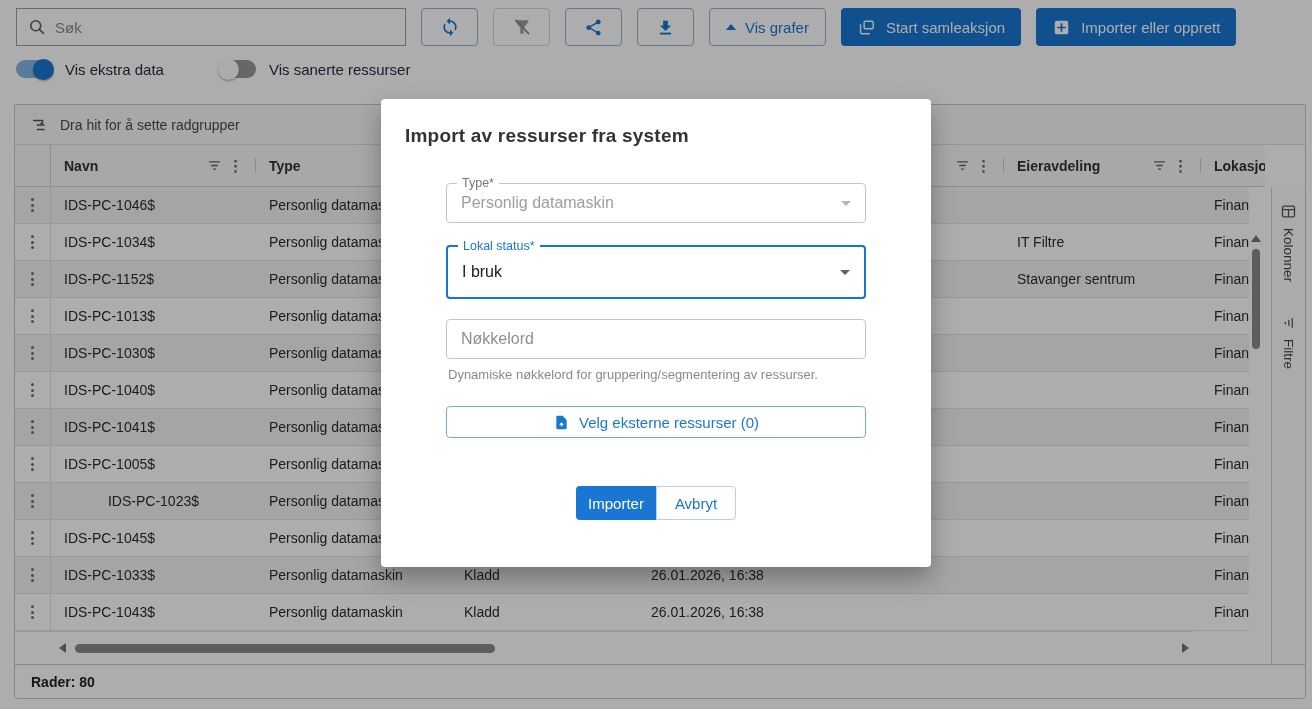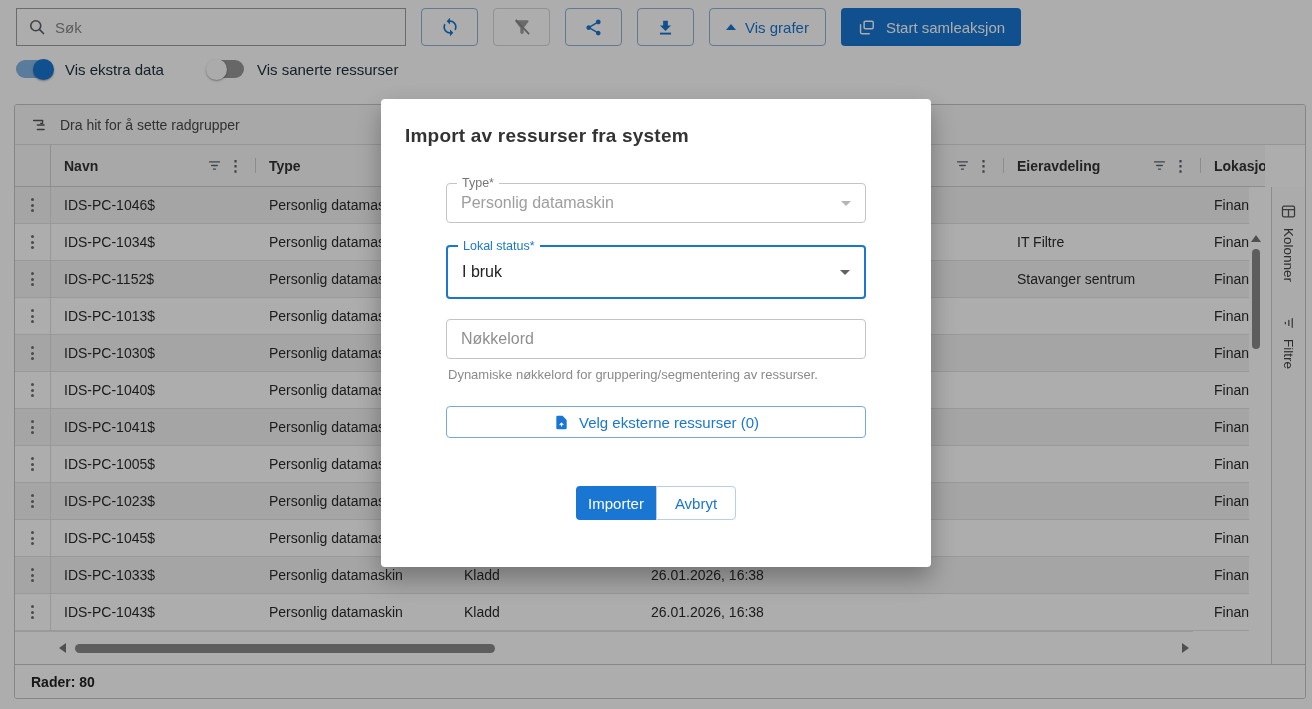--- a/index.html
+++ b/index.html
@@ -20,21 +20,21 @@
   .out-btn { height:38px; border:1px solid #8fb4d9; border-radius:4px; background:#fff;
              color:#1976d2; font-size:15px; display:flex; align-items:center; gap:9px;
              padding:0 16px; cursor:pointer; font-family:"Liberation Sans", sans-serif; }
   .fill-btn { height:38px; border:none; border-radius:4px; background:#1976d2; color:#fff;
               font-size:15px; display:flex; align-items:center; gap:10px; padding:0 16px;
               cursor:pointer; font-family:"Liberation Sans", sans-serif; }
   .caret-up { width:0; height:0; border-left:5px solid transparent; border-right:5px solid transparent;
               border-bottom:6px solid #1976d2; }
 
   
-  .toggles { position:absolute; left:16px; top:60px; display:flex; gap:44px; align-items:center; }
+  .toggles { position:absolute; left:16px; top:60px; display:flex; gap:56px; align-items:center; }
   .tgroup { display:flex; align-items:center; gap:13px; cursor:pointer; }
   .switch { position:relative; width:36px; height:18px; border-radius:9px; }
   .switch.on  { background:#84b6e6; }
   .switch.off { background:#989898; }
   .knob { position:absolute; top:-1.5px; width:21px; height:21px; border-radius:50%;
           box-shadow:0 1px 2px rgba(0,0,0,.35); }
   .switch.on  .knob { right:-2px; background:#1976d2; }
   .switch.off .knob { left:-2px;  background:#fdfdfd; }
   .tlabel { font-size:15px; color:#22303c; }
 
@@ -159,20 +159,27 @@
       <span class="caret-up"></span>
       <span>Vis grafer</span>
     </button>
     <button class="fill-btn">
       <svg width="19" height="19" viewBox="0 0 24 24">
           <rect x="9" y="4" width="11.5" height="9.5" rx="1.5" fill="none" stroke="#fff" stroke-width="1.8"></rect>
           <path d="M4.5 8.5V18a2 2 0 0 0 2 2h9" fill="none" stroke="#fff" stroke-width="1.8" stroke-linecap="round"></path>
         </svg>
       <span>Start samleaksjon</span>
     </button>
+    <button class="fill-btn">
+      <svg width="19" height="19" viewBox="0 0 24 24">
+          <rect x="3.5" y="3.5" width="17" height="17" rx="2.5" fill="#fff"></rect>
+          <path d="M12 7.5v9M7.5 12h9" stroke="#1976d2" stroke-width="2.2" stroke-linecap="round"></path>
+        </svg>
+      <span>Importer eller opprett</span>
+    </button>
   </div>
 
   <div class="toggles">
     <div class="tgroup">
       <span class="switch on">
           <span class="knob"></span>
         </span>
       <span class="tlabel">Vis ekstra data</span>
     </div>
     <div class="tgroup">
@@ -371,21 +378,21 @@
               <div class="cell" style="width: 150px;">Finansp</div>
             </div>
             <div class="row even">
               <div class="cell rowmenu">
                 <span class="dots">
                   <i></i>
                   <i></i>
                   <i></i>
                 </span>
               </div>
-              <div class="cell" style="width: 205px;">IDS-PC-1023$</div>
+              <div class="cell" style="width: 205px; text-align: center;">IDS-PC-1023$</div>
               <div class="cell" style="width: 195px;">Personlig datamaskin</div>
               <div class="cell" style="width: 187px;">Kladd</div>
               <div class="cell" style="width: 366px;">26.01.2026, 16:38</div>
               <div class="cell" style="width: 197px;"></div>
               <div class="cell" style="width: 150px;">Finansp</div>
             </div>
             <div class="row odd">
               <div class="cell rowmenu">
                 <span class="dots">
                   <i></i>

